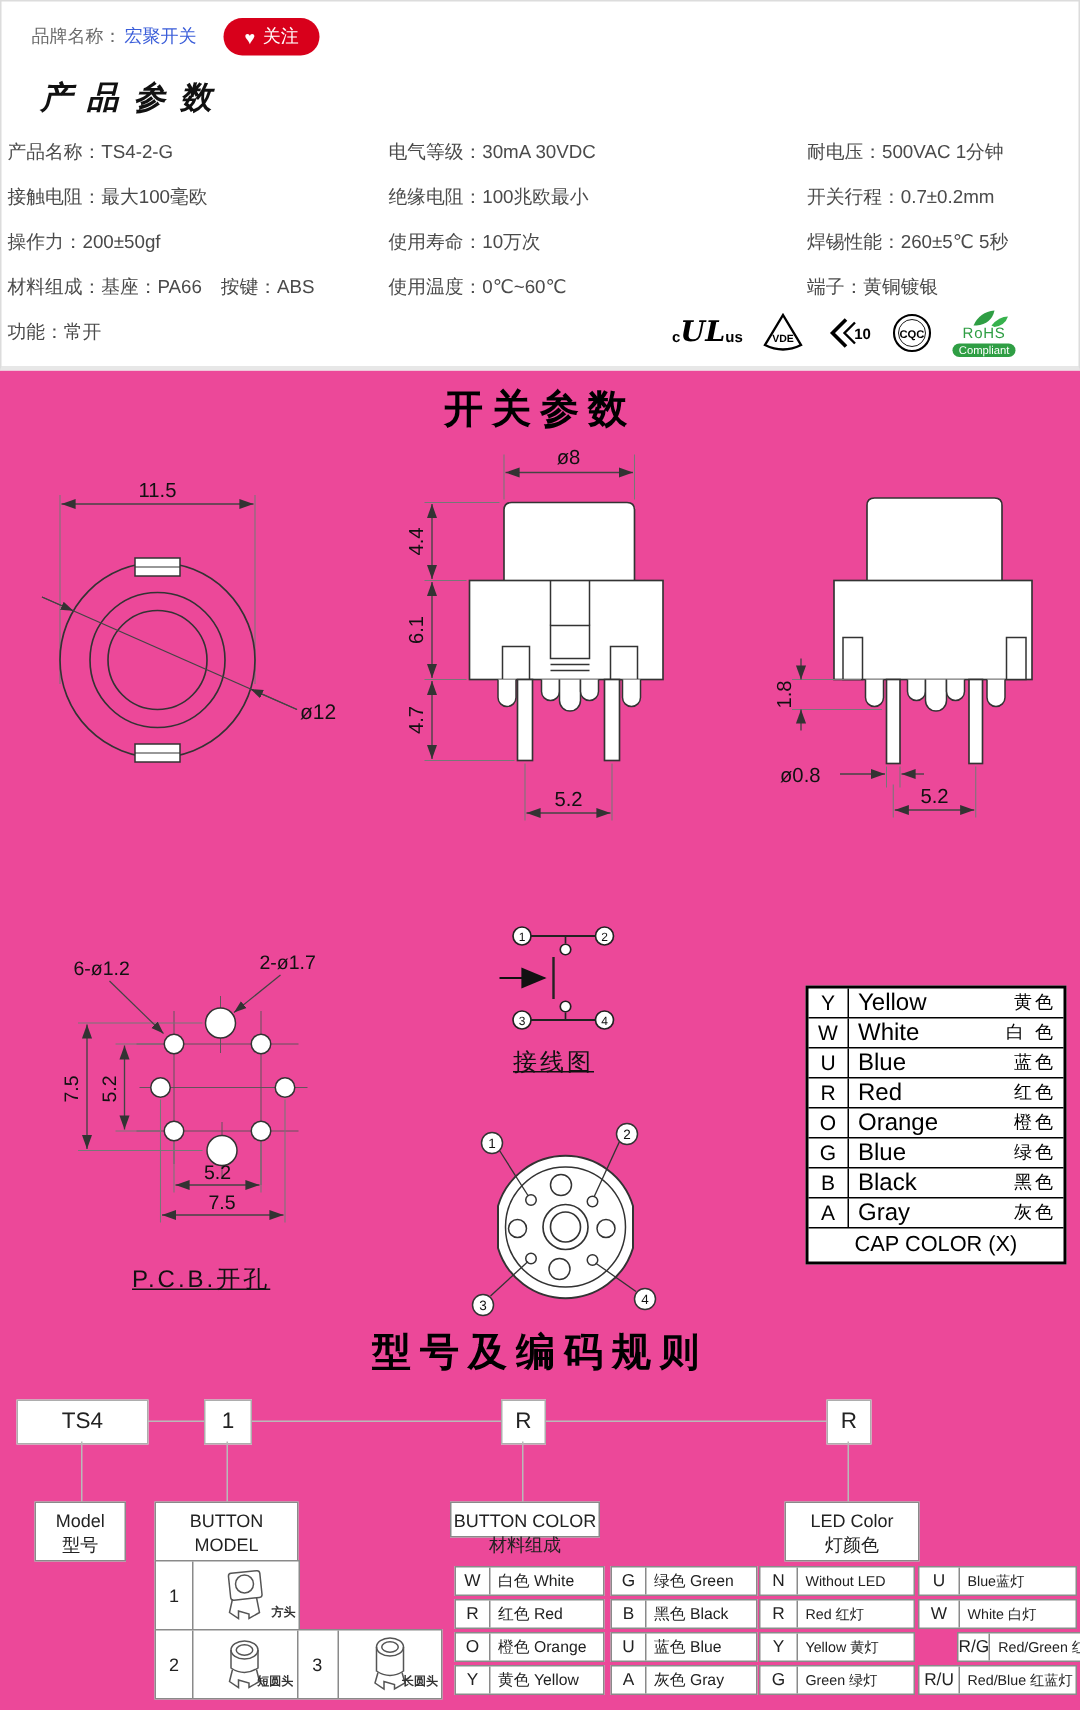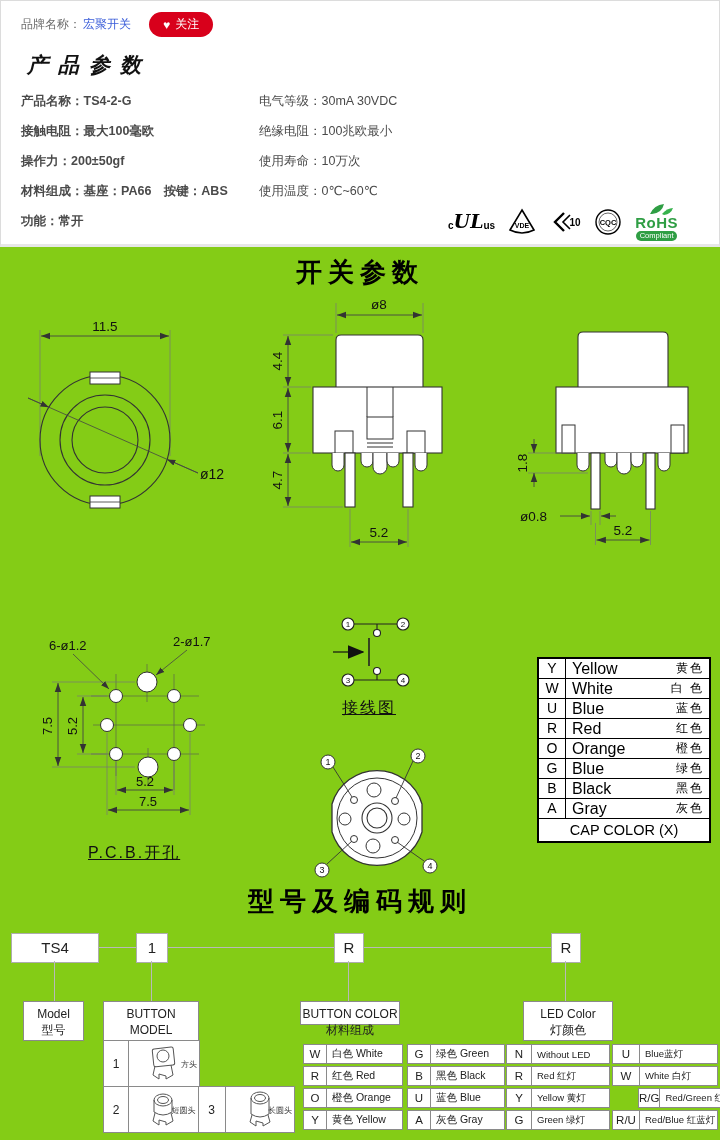--- a/index.html
+++ b/index.html
@@ -1,41 +1,41 @@
 <!DOCTYPE html>
 <html><head>
 <meta charset="utf-8">
 <style>
   html,body{margin:0;padding:0;background:#fff;}
-  .page{position:relative;width:720px;height:1140px;background:#84cc16;overflow:hidden;
+  .page{position:relative;width:720px;height:1140px;background:#ec4899;overflow:hidden;
         font-family:"Liberation Sans","DejaVu Sans",sans-serif;color:#333;}
   svg{font-family:"Liberation Sans","DejaVu Sans",sans-serif;}
   .abs{position:absolute;}
 
   
   .top-box{position:absolute;left:0;top:0;width:718px;height:243px;
            border:1px solid #dcdcdc;border-bottom:3px solid #e7e7e7;background:#fff;}
   .brand-row{position:absolute;left:20px;top:11px;display:flex;align-items:center;
              font-size:12px;color:#6b6b6b;}
   .brand-link{color:#3a5dd9;text-decoration:none;cursor:pointer;margin-left:2px;}
   .follow-btn{margin-left:18px;display:flex;align-items:center;gap:5px;background:#d8001b;
               color:#fff;border:none;border-radius:13px;height:25px;padding:0 14px;
               font-size:12px;cursor:pointer;}
   .follow-btn .hrt{font-size:12px;line-height:1;}
   .pp-heading{position:absolute;left:26px;top:50px;font-family:"DejaVu Serif","Liberation Serif",serif;
               font-style:italic;font-weight:bold;font-size:21px;letter-spacing:10px;color:#111;}
   .spec-col{position:absolute;top:85px;font-size:12.5px;color:#4a4a4a;line-height:30px;white-space:nowrap;}
   .spec-col div{height:30px;}
-  .c1{left:20px;font-weight:bold;} .c2{left:258px;} .c3{left:537px;}
+  .c1{left:4px;} .c2{left:258px;} .c3{left:537px;}
   .certs{position:absolute;left:447px;top:202px;width:266px;height:38px;display:flex;
          align-items:center;gap:13px;}
   .ul-mark{font-weight:bold;color:#000;font-size:10px;display:flex;align-items:flex-end;}
   .ul-mark b{font-size:19px;font-style:italic;font-family:"DejaVu Serif",serif;line-height:0.9;}
   .rohs-wrap{display:flex;flex-direction:column;align-items:center;line-height:1;}
-  .rohs-top{color:#2f9e44;font-weight:bold;font-size:15px;letter-spacing:0.5px;}
+  .rohs-top{color:#2f9e44;font-weight:normal;font-size:10px;letter-spacing:0.5px;}
   .rohs-badge{background:#2f9e44;color:#fff;font-size:7.5px;border-radius:5px;padding:1px 4px;margin-top:1px;}
 
   
   .sec-heading{position:absolute;left:0;width:720px;text-align:center;font-weight:bold;
                color:#000;font-size:26px;letter-spacing:6px;}
   .h-switch{top:255px;} .h-coding{top:884px;}
 
   
   .draw-label{position:absolute;color:#111;font-size:16px;text-decoration:underline;
               letter-spacing:2px;white-space:nowrap;}
@@ -54,21 +54,21 @@
   
   .cbox{position:absolute;border:1px solid #adadad;background:#fff;text-align:center;
         font-size:15px;color:#222;height:28px;line-height:28px;}
   .cline{position:absolute;background:#b9b9b9;}
   .hdr2{position:absolute;border:1px solid #8a8a8a;background:#fff;text-align:center;
         color:#222;font-size:12px;line-height:16px;padding-top:4px;box-sizing:border-box;}
   .bm-row{position:absolute;border:1px solid #8a8a8a;background:#fff;display:flex;box-sizing:border-box;}
   .bm-code{width:24px;border-right:1px solid #8a8a8a;display:flex;align-items:center;
            justify-content:center;font-size:12px;color:#222;}
   .bm-img{position:relative;flex:1;display:flex;align-items:center;justify-content:center;}
-  .bm-lbl{position:absolute;right:2px;bottom:16px;font-size:8px;color:#333;}
+  .bm-lbl{position:absolute;right:2px;bottom:6px;font-size:8px;color:#333;font-weight:bold;}
   .pair-row{display:flex;margin-bottom:2px;}
   .pair{display:flex;border:1px solid #8a8a8a;height:20px;align-items:center;background:#fff;box-sizing:border-box;}
   .pair .pc{text-align:center;border-right:1px solid #8a8a8a;font-size:11.5px;color:#222;
             height:100%;display:flex;align-items:center;justify-content:center;}
   .pair .pn{padding-left:5px;font-size:10.5px;color:#222;white-space:nowrap;}
   .led .pn{font-size:9.5px;}
 </style>
 </head>
 <body>
 
@@ -91,20 +91,26 @@
       <div>接触电阻：最大100毫欧</div>
       <div>操作力：200±50gf</div>
       <div>材料组成：基座：PA66　按键：ABS</div>
       <div>功能：常开</div>
     </div>
     <div class="spec-col c2">
       <div>电气等级：30mA  30VDC</div>
       <div>绝缘电阻：100兆欧最小</div>
       <div>使用寿命：10万次</div>
       <div>使用温度：0℃~60℃</div>
+    </div>
+    <div class="spec-col c3">
+      <div>耐电压：500VAC  1分钟</div>
+      <div>开关行程：0.7±0.2mm</div>
+      <div>焊锡性能：260±5℃  5秒</div>
+      <div>端子：黄铜镀银</div>
     </div>
 
     <div class="certs">
       <span class="ul-mark">
         <span>c</span>
           <b>UL</b>
           <span>us</span>
       </span>
       <svg width="28" height="28" viewBox="0 0 28 28">
         <path d="M14,2 L26,22 Q14,28 2,22 Z" fill="none" stroke="#000" stroke-width="1.6"></path>

